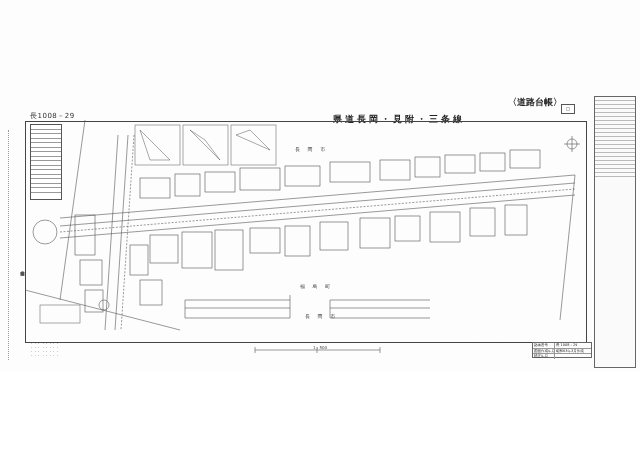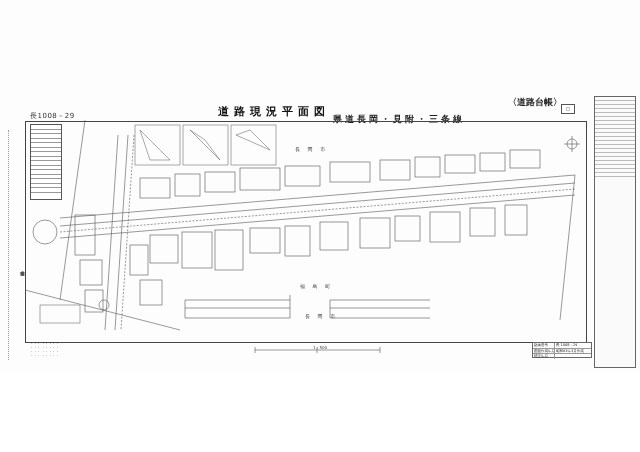--- a/index.html
+++ b/index.html
@@ -26,21 +26,20 @@
   .scale-label { position:absolute; left:313px; top:345px; font-size:4px; color:#444; }
   .place-label { position:absolute; font-size:5px; color:#444; letter-spacing:3px; }
   svg.drawing { position:absolute; left:0; top:0; }
 </style>
 </head>
 <body>
 
 <div class="sheet">
 
   <div class="sheet-id">長1008－29</div>
-  <div class="title-main">道路現況平面図</div>
   <div class="title-route">県道長岡・見附・三条線</div>
   <div class="title-ledger">〈道路台帳〉</div>
   <div class="stamp">□</div>
 
   <div class="left-strip"></div>
   <div class="left-strip-label">長岡市道路台帳作成業務</div>
 
   <div class="frame"></div>
 
   <svg class="drawing" width="640" height="452">

